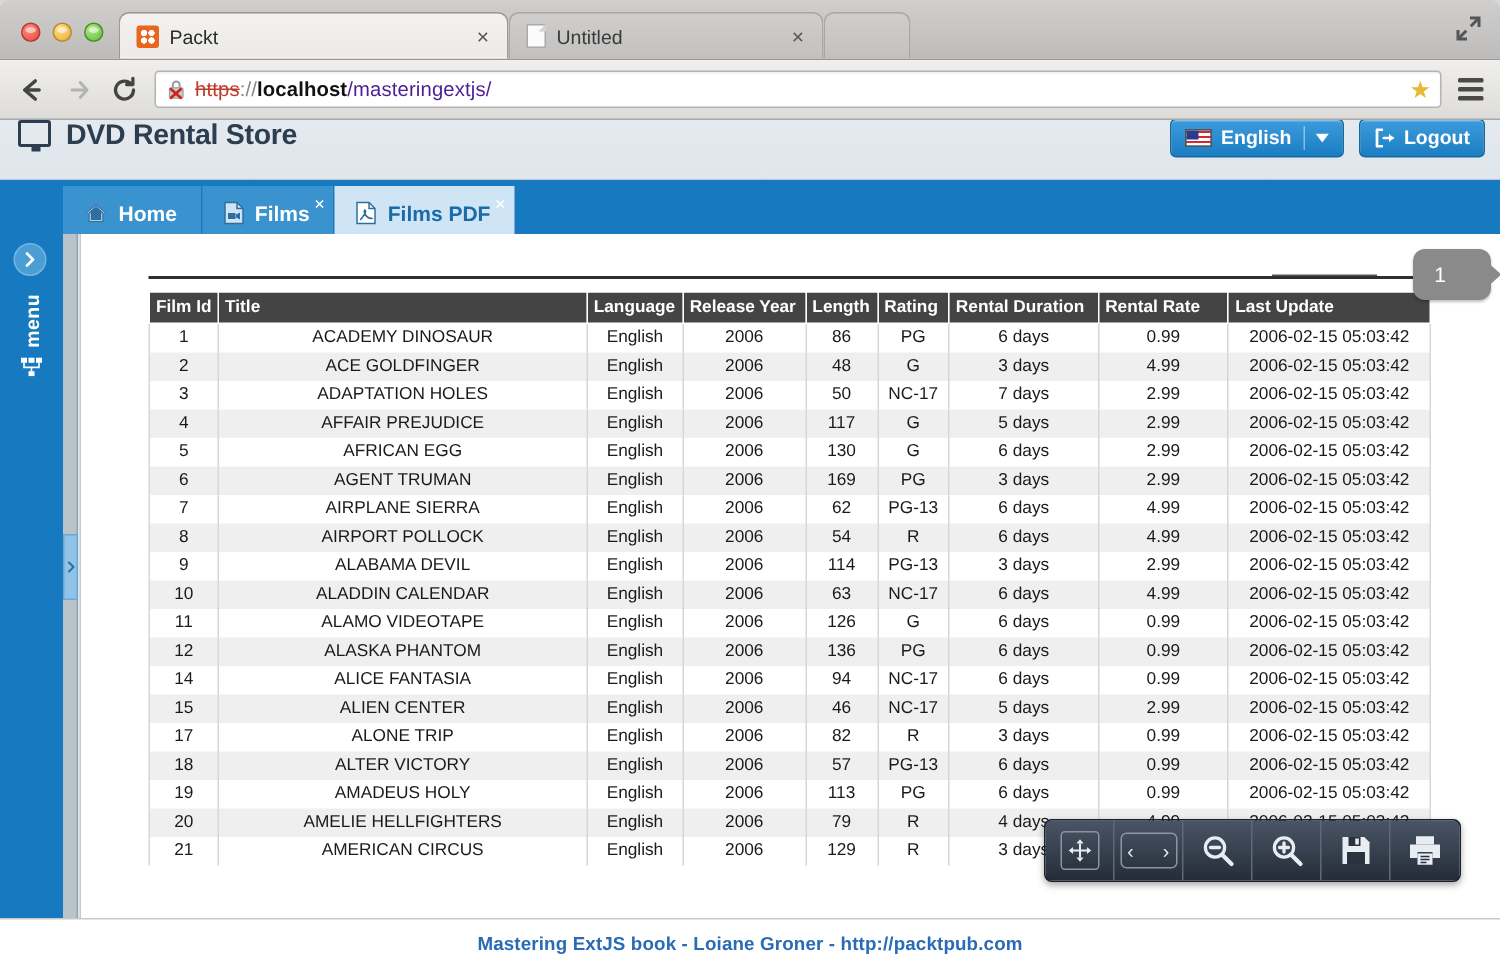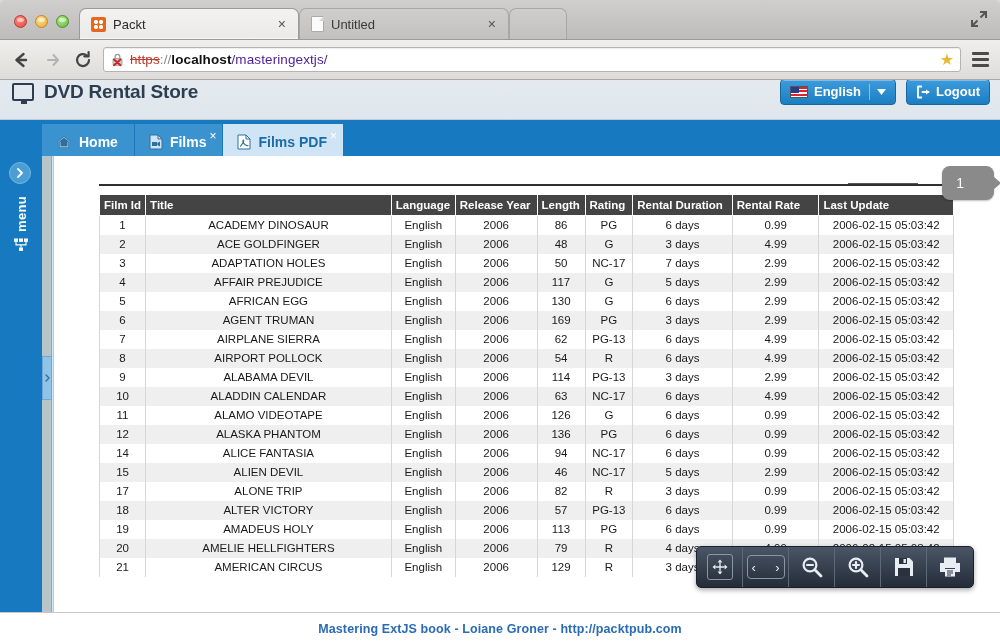--- a/index.html
+++ b/index.html
@@ -40,21 +40,21 @@
     height: 31px; display: flex; align-items: center;
     padding: 0 10px 0 11px; gap: 7px;
     font-size: 13px; color: #2b2b2b;
     border-top-left-radius: 7px; border-top-right-radius: 7px;
     position: relative;
     min-width: 140px;
   }
   .tab.active {
     background: linear-gradient(to bottom, #f3f2f1, #eceae8);
     border: 1px solid #9a9a9a; border-bottom: none;
-    width: 220px;
+    width: 260px;
     box-shadow: 0 -1px 1px rgba(255,255,255,.7) inset;
   }
   .tab.inactive {
     background: linear-gradient(to bottom, #cfcecc, #c2c1bf);
     border: 1px solid #a8a7a5; border-bottom: none;
     width: 210px;
     color: #3a3a3a;
   }
   .tab.blank { width: 58px; min-width: 58px;
     background: linear-gradient(to bottom, #cfcecc, #c2c1bf);
@@ -109,21 +109,21 @@
   .star { margin-left: auto; color: #e8b830; font-size: 16px; }
   .menu-burger { width: 20px; display:flex; flex-direction: column; gap: 3px; align-items:center;}
   .menu-burger span { display:block; width:17px; height:3px; background:#4a4a4a; border-radius:1px; }
 
   
   #app { flex: 1; position: relative; background: #fff; display: flex; flex-direction: column; overflow: hidden; }
 
   .app-header {
     height: 40px; background: linear-gradient(to bottom,#e4eaef,#dfe6ec);
     border-bottom: 1px solid #c3ccd4;
-    display: flex; align-items: center; padding: 0 10px 16px 12px;
+    display: flex; padding: 0 10px 16px 12px;
   }
   .app-title { font-size: 19px; font-weight: bold; color: #2c3e50; margin-left: 10px; letter-spacing: -.2px;}
   .monitor-icon { width: 22px; height: 18px; border: 2px solid #2c3e50; border-radius: 2px; position: relative; }
   .monitor-icon::after { content:""; position:absolute; left:7px; bottom:-5px; width:6px; height:3px; background:#2c3e50; }
   .hdr-right { margin-left: auto; display: flex; align-items: center; gap: 10px; }
   .btn-blue {
     background: linear-gradient(to bottom, #3c9bdc, #1b7ec2);
     border: 1px solid #17689f; border-radius: 4px;
     color: #fff; font-size: 13px; font-weight: bold;
     height: 26px; display: flex; align-items: center; gap: 6px; padding: 0 9px;
@@ -605,21 +605,21 @@
                     <td>English</td>
                     <td>2006</td>
                     <td>94</td>
                     <td>NC-17</td>
                     <td>6 days</td>
                     <td>0.99</td>
                     <td>2006-02-15 05:03:42</td>
                   </tr>
                   <tr>
                     <td>15</td>
-                    <td class="tl">ALIEN DEVIL</td>
+                    <td class="tl">ALIEN CENTER</td>
                     <td>English</td>
                     <td>2006</td>
                     <td>46</td>
                     <td>NC-17</td>
                     <td>5 days</td>
                     <td>2.99</td>
                     <td>2006-02-15 05:03:42</td>
                   </tr>
                   <tr>
                     <td>17</td>

